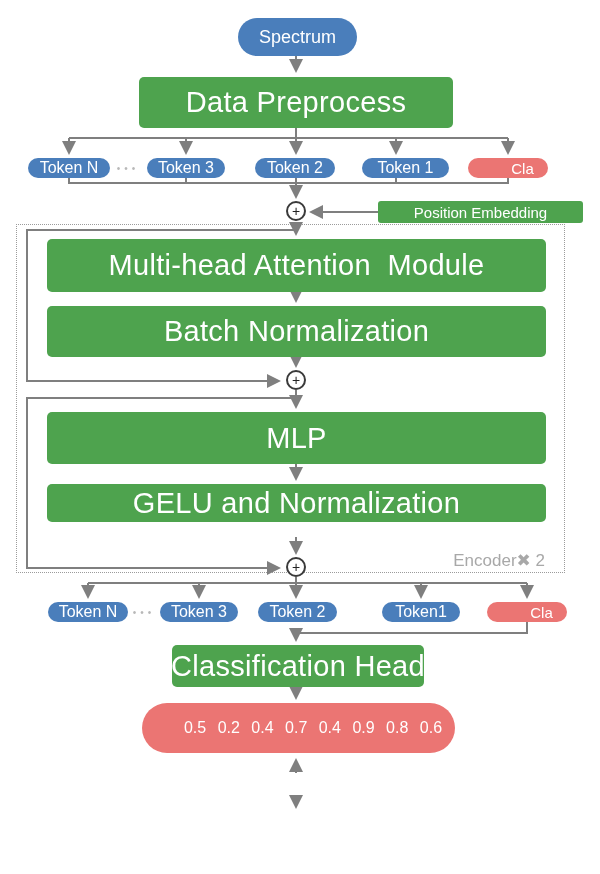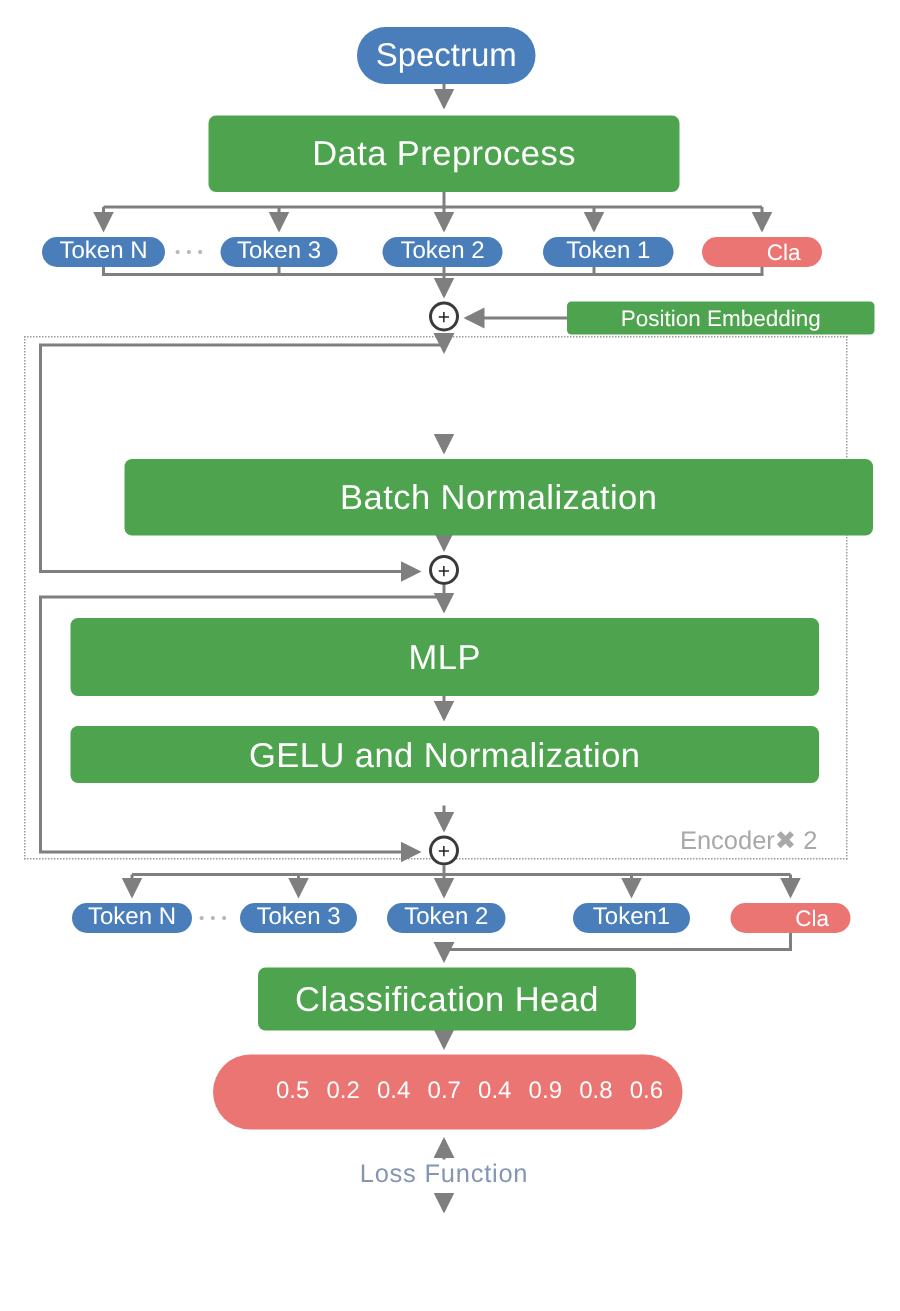--- a/index.html
+++ b/index.html
@@ -6,48 +6,48 @@
   .stage{
     position:relative;width:600px;height:874px;background:#ffffff;overflow:hidden;
     font-family:"Liberation Sans",sans-serif;
   }
   .stage svg.wires{position:absolute;left:0;top:0;z-index:1;}
   .node{position:absolute;z-index:2;display:flex;align-items:center;justify-content:center;
         color:#fff;box-sizing:border-box;text-align:center;}
   .green{background:#4ea34e;}
   .blue{background:#4a7ebb;}
   .red{background:#eb7573;padding-left:29px;}
-  .bigbox{border-radius:5px;font-size:23px;letter-spacing:0.3px;white-space:pre;}
+  .bigbox{border-radius:5px;font-size:29px;letter-spacing:0.3px;white-space:pre;}
   .pill{border-radius:10px;font-size:16px;}
   .dots{position:absolute;z-index:2;color:#b8b8b8;font-size:10px;letter-spacing:4px;
         display:flex;align-items:center;justify-content:center;}
   .plus-circle{position:absolute;z-index:3;width:16px;height:16px;background:#fff;
         border:2px solid #3a3a3a;border-radius:50%;display:flex;align-items:center;
         justify-content:center;font-size:14px;line-height:1;color:#222;font-weight:400;}
   .encoder-frame{position:absolute;z-index:0;border:1.5px dotted #9b9b9b;box-sizing:border-box;}
 
   
-  #spectrum{left:238px;top:18px;width:119px;height:38px;border-radius:19px;font-size:22px;}
+  #spectrum{left:238px;top:18px;width:119px;height:38px;border-radius:19px;font-size:18px;}
   #data-preprocess{left:139px;top:77px;width:314px;height:51px;}
   
   #r1-tokenN{left:28px; top:158px;width:82px;height:20px;}
   #r1-dots{left:112px;top:158px;width:32px;height:20px;}
   #r1-token3{left:147px;top:158px;width:78px;height:20px;}
   #r1-token2{left:255px;top:158px;width:80px;height:20px;}
   #r1-token1{left:362px;top:158px;width:87px;height:20px;}
   #r1-cla{left:468px;top:158px;width:80px;height:20px;font-size:15px;}
   
   #plus1{left:286px;top:201px;}
   #plus2{left:286px;top:370px;}
   #plus3{left:286px;top:557px;}
   #position-embedding{left:378px;top:201px;width:205px;height:22px;border-radius:3px;font-size:15px;}
   
   #encoder-frame{left:16px;top:224px;width:549px;height:349px;}
   #mha{left:47px;top:239px;width:499px;height:53px;}
-  #batch-norm{left:47px;top:306px;width:499px;height:51px;margin-left:36px;}
+  #batch-norm{left:47px;top:306px;width:499px;height:51px;}
   #mlp{left:47px;top:412px;width:499px;height:52px;}
   #gelu{left:47px;top:484px;width:499px;height:38px;}
   #encoder-label{position:absolute;z-index:2;left:400px;top:550px;width:145px;height:20px;
         color:#a8a8a8;font-size:17px;text-align:right;}
   
   #r2-tokenN{left:48px; top:602px;width:80px;height:20px;}
   #r2-dots{left:128px;top:602px;width:32px;height:20px;}
   #r2-token3{left:160px;top:602px;width:78px;height:20px;}
   #r2-token2{left:258px;top:602px;width:79px;height:20px;}
   #r2-token1{left:382px;top:602px;width:78px;height:20px;}
@@ -139,29 +139,29 @@
   <div class="node blue pill" id="r1-token2">Token 2</div>
   <div class="node blue pill" id="r1-token1">Token 1</div>
   <div class="node red pill" id="r1-cla">Cla</div>
 
   <div class="plus-circle" id="plus1">+</div>
   <div class="plus-circle" id="plus2">+</div>
   <div class="plus-circle" id="plus3">+</div>
 
   <div class="node green" id="position-embedding">Position Embedding</div>
 
+  <div class="node green bigbox" id="mha">Multi-head Attention  Module</div>
   <div class="node green bigbox" id="batch-norm">Batch Normalization</div>
   <div class="node green bigbox" id="mlp">MLP</div>
   <div class="node green bigbox" id="gelu">GELU and Normalization</div>
   <div id="encoder-label">Encoder✖ 2</div>
 
   <div class="node blue pill" id="r2-tokenN">Token N</div>
   <div class="dots" id="r2-dots">•••</div>
   <div class="node blue pill" id="r2-token3">Token 3</div>
   <div class="node blue pill" id="r2-token2">Token 2</div>
   <div class="node blue pill" id="r2-token1">Token1</div>
   <div class="node red pill" id="r2-cla">Cla</div>
 
   <div class="node green bigbox" id="classification-head">Classification Head</div>
   <div class="node red" id="prob-box">0.5 0.2 0.4 0.7 0.4 0.9 0.8 0.6</div>
-  <div id="loss-function">Loss Function</div>
 
 </div>
 
 </body></html>

